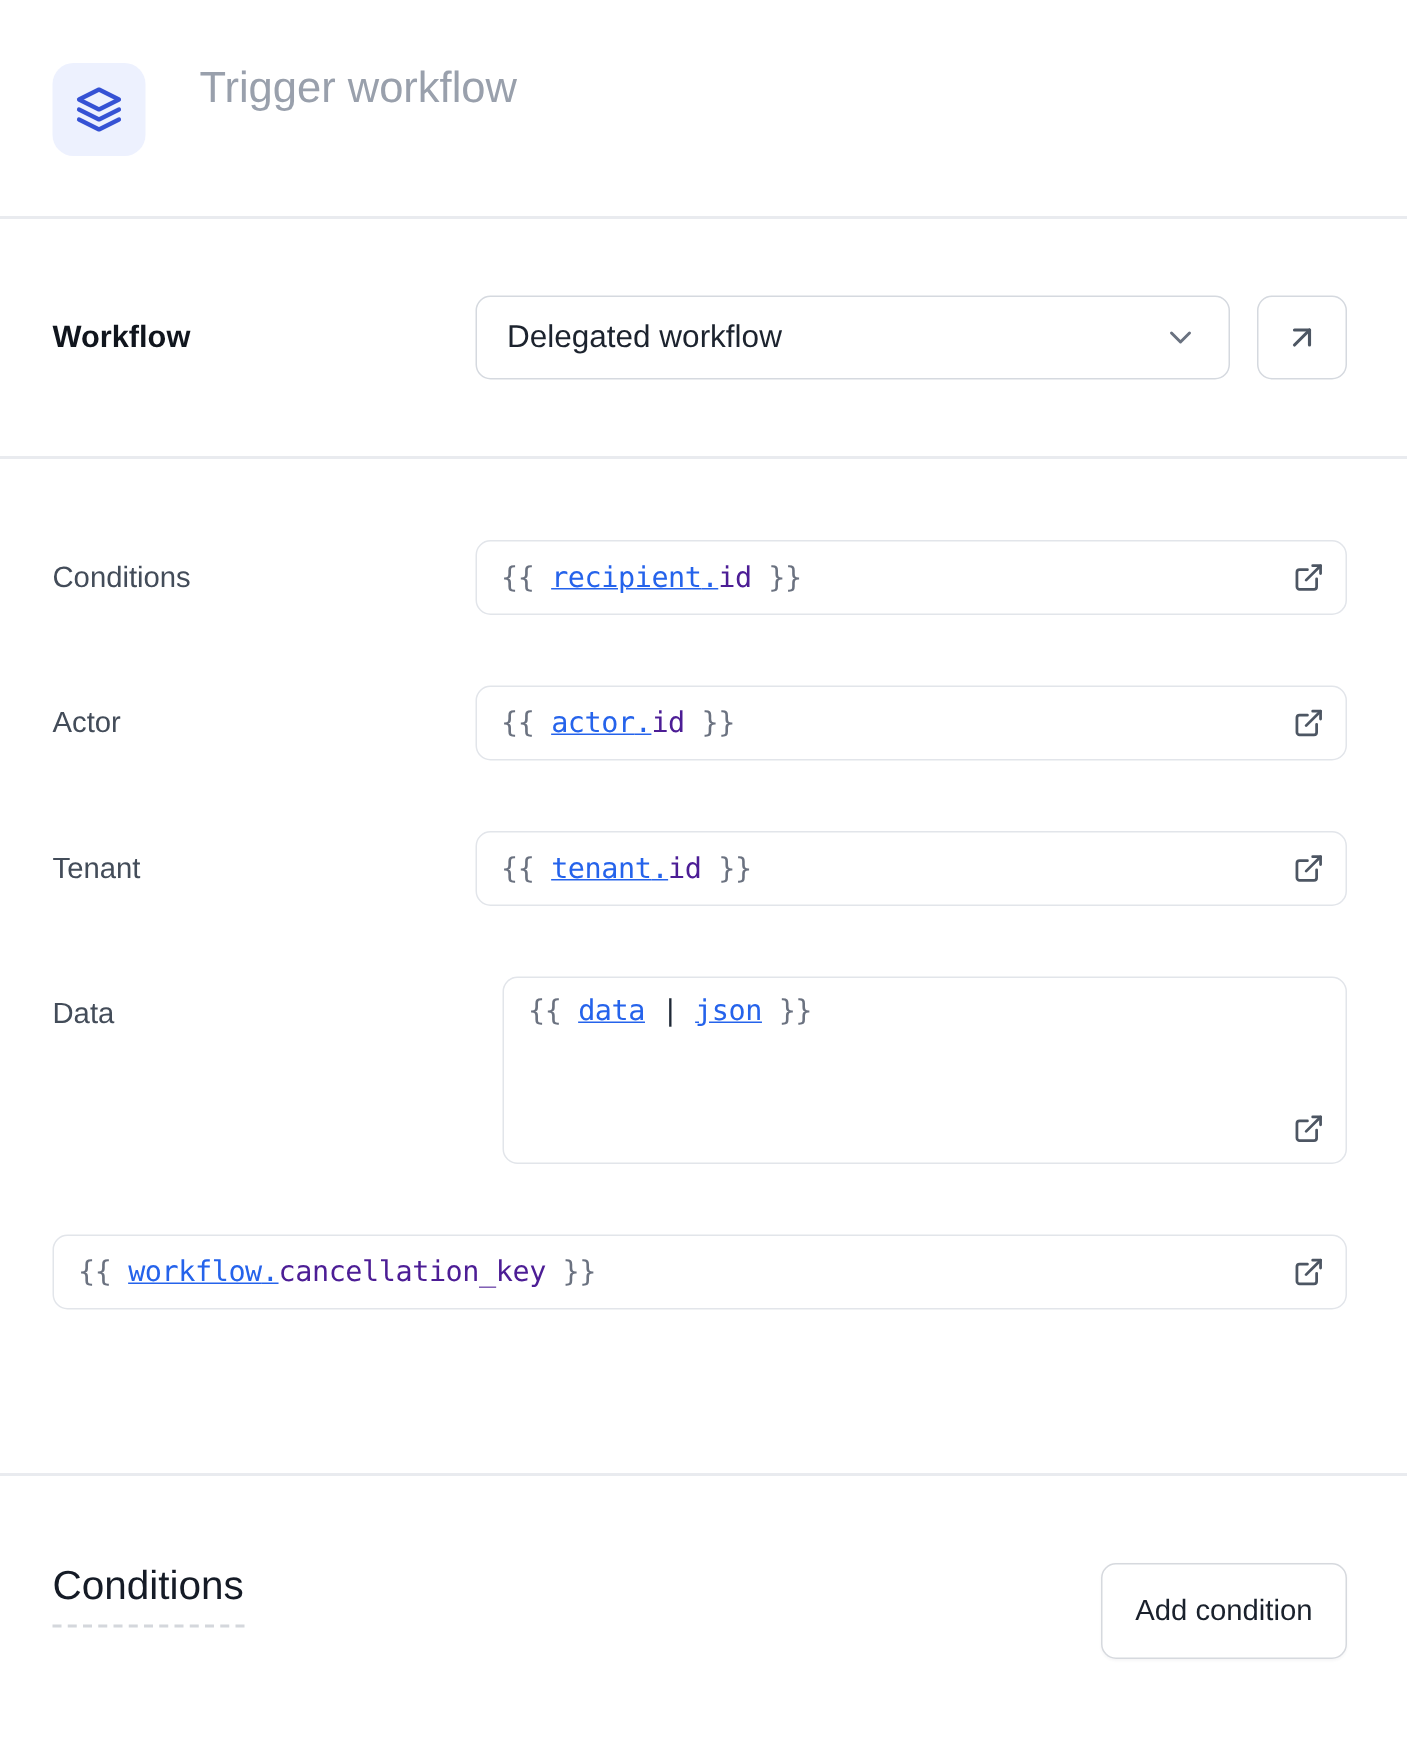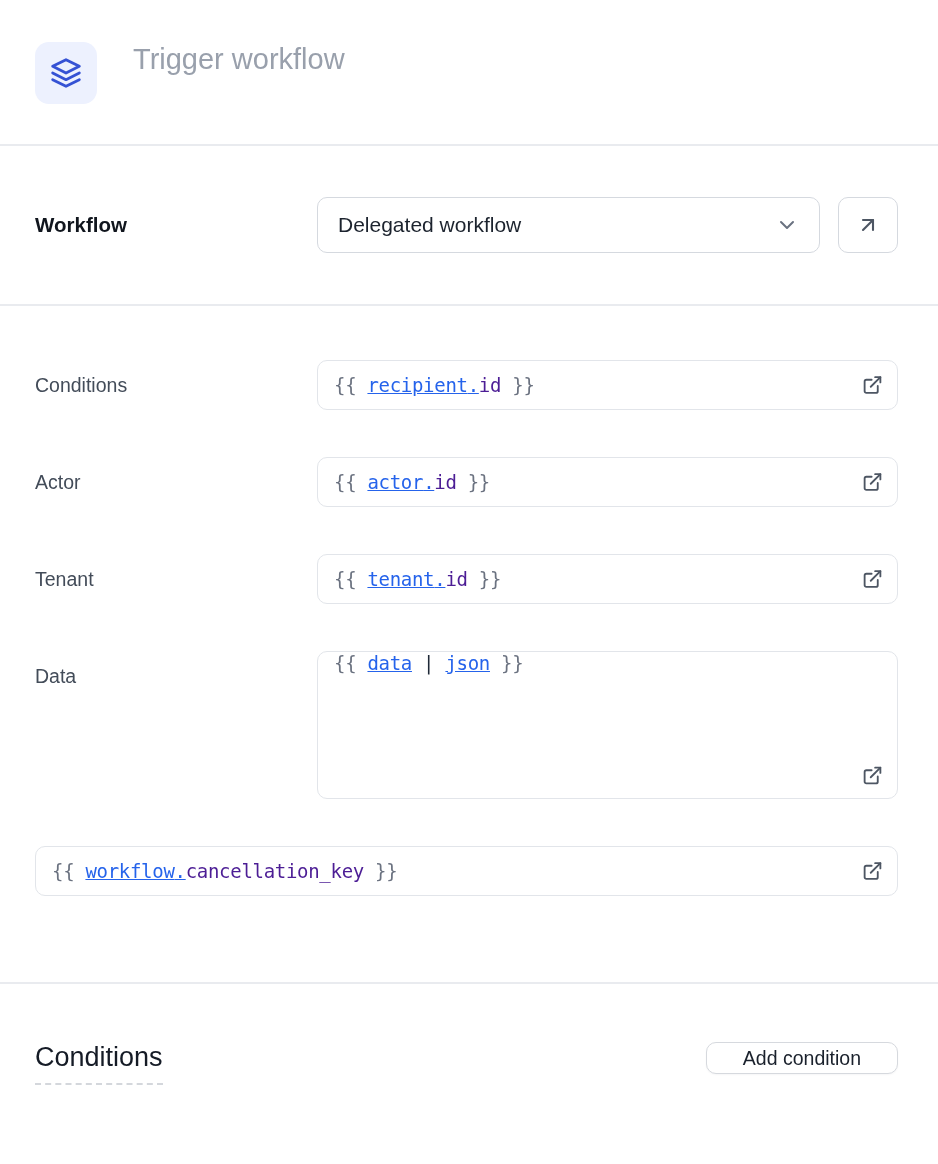--- a/index.html
+++ b/index.html
@@ -112,22 +112,24 @@
     height: 50px;
     border: 1.5px solid #e2e5ea;
     border-radius: 10px;
     background: #fff;
     display: flex;
     align-items: center;
     padding: 0 50px 0 16px;
     cursor: text;
   }
   .field-row.multiline .code-input {
-    height: 148px;
+    height: 125px;
     align-items: flex-start;
+    padding-top: 11px;
+    margin-left: 18px;
   }
   .code-text {
     font-family: "DejaVu Sans Mono", monospace;
     font-size: 19px;
     white-space: pre;
     letter-spacing: -0.3px;
   }
   .tok-punct { color: #6b7280; }
   .tok-obj   { color: #2563eb; text-decoration: underline; }
   .tok-prop  { color: #4c1d95; }
@@ -156,22 +158,22 @@
     justify-content: space-between;
   }
   .conditions-heading {
     font-size: 27px;
     font-weight: 400;
     color: #151b26;
     border-bottom: 2px dashed #d4d7dc;
     padding-bottom: 10px;
   }
   .add-condition-btn {
-    height: 32px;
-    padding: 0 36px;
+    height: 64px;
+    padding: 0 22px;
     border: 1.5px solid #d6d9de;
     border-radius: 10px;
     background: #fff;
     font-family: "Liberation Sans", sans-serif;
     font-size: 19.5px;
     font-weight: 500;
     color: #1a212c;
     box-shadow: 0 1px 2px rgba(16,24,40,0.04);
     cursor: pointer;
   }

